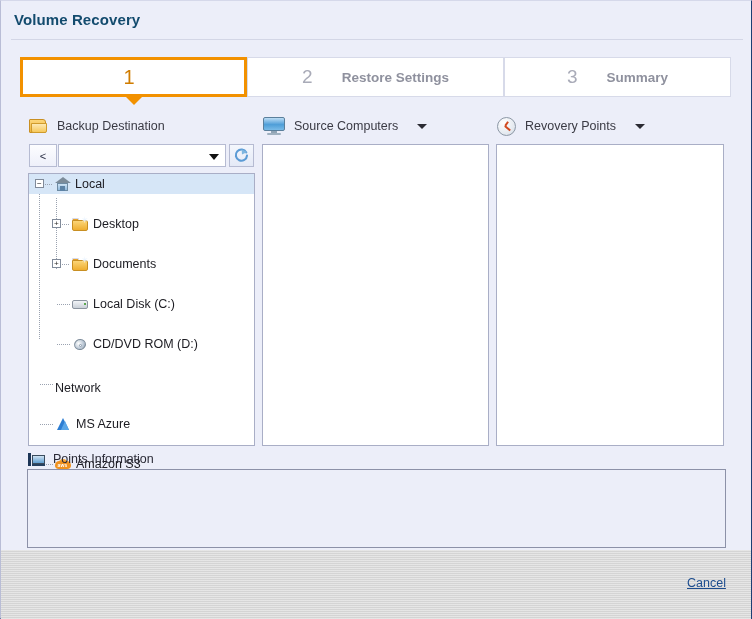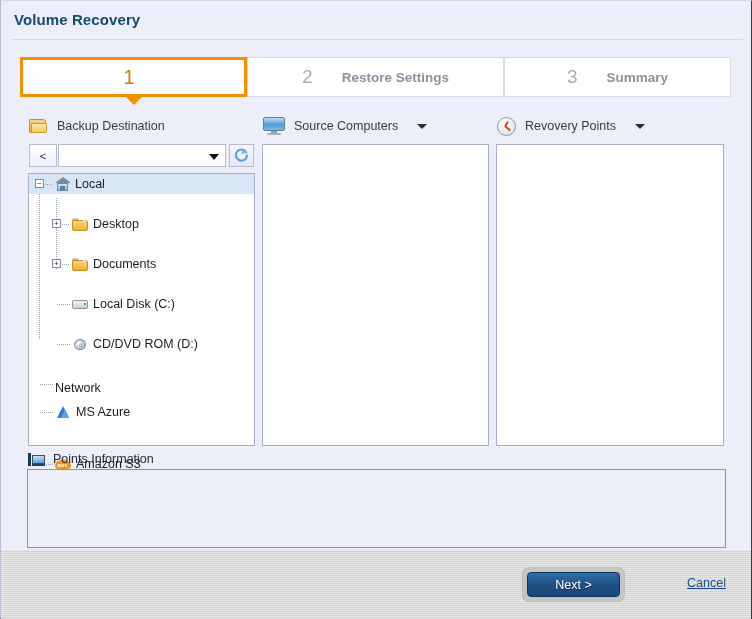--- a/index.html
+++ b/index.html
@@ -465,21 +465,21 @@
             <span class="hole"></span>
         </span>
         <span class="tx" style="left:64px;">CD/DVD ROM (D:)</span>
       </div>
 
       <div class="trow" style="top:100px;">
         <span class="hline" style="left:11px;top:10px;width:13px;"></span>
         <span class="tx" style="left:26px;margin-top:8px;">Network</span>
       </div>
 
-      <div class="trow" style="top:108px;">
+      <div class="trow" style="top:120px;">
         <span class="hline" style="left:11px;top:10px;width:13px;"></span>
         <span class="ic ic-azure" style="left:26px;top:3px;">
           <span class="tri"></span>
             <span class="tri2"></span>
         </span>
         <span class="tx" style="left:47px;">MS Azure</span>
       </div>
 
       <div class="trow" style="top:140px;">
         <span class="hline" style="left:11px;top:10px;width:13px;"></span>
@@ -512,19 +512,16 @@
     <span class="ico ico-binfo">
       <span class="bar"></span>
         <span class="mon"></span>
         <span class="base"></span>
     </span>
     <span class="bi-label">Points Information</span>
   </div>
   <div class="bi-box"></div>
 
   <div class="footer">
-    <div class="next-wrap">
-      <div class="next-btn">Next &gt;</div>
-    </div>
     <div class="cancel-link">Cancel</div>
   </div>
 
 </div>
 
 </body></html>

